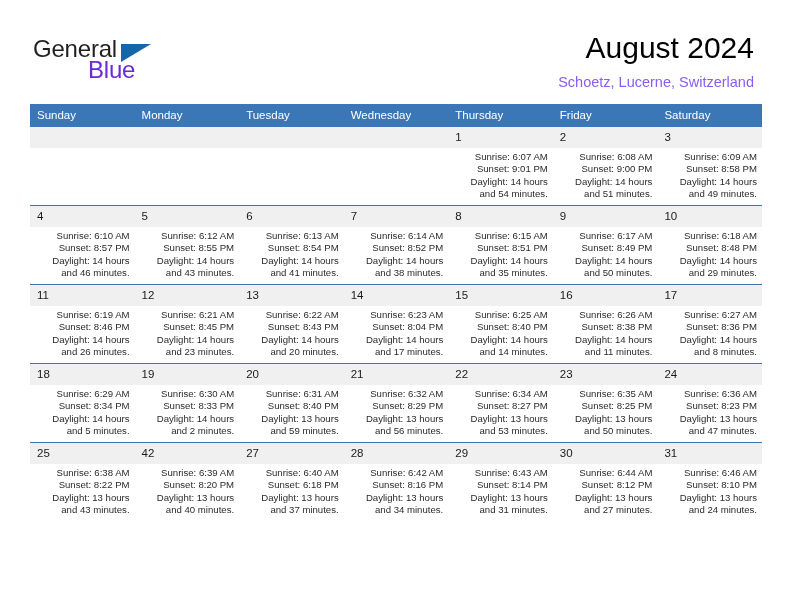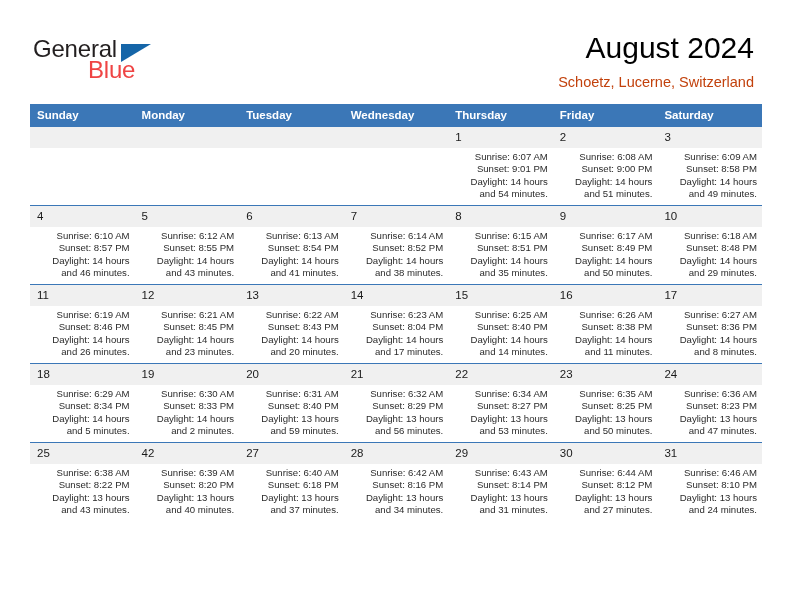--- a/index.html
+++ b/index.html
@@ -44,21 +44,21 @@
     font-size: 24px;
     color: #231f20;
     letter-spacing: -0.2px;
     line-height: 26px;
   }
   .logo-blue {
     position: absolute;
     left: 55px;
     top: 21px;
     font-size: 24px;
-    color: #ef4444;
+    color: #6d28d9;
     letter-spacing: -0.2px;
     line-height: 26px;
   }
   .logo-triangle {
     position: absolute;
     left: 88px;
     top: 8px;
     width: 0;
     height: 0;
     border-left: 30px solid #1565a8;
@@ -74,40 +74,40 @@
     font-size: 30px;
     font-weight: normal;
     color: #000000;
     line-height: 36px;
     margin: 0;
     white-space: nowrap;
   }
   .cal-subtitle {
     font-size: 14.5px;
     font-weight: normal;
-    color: #c2410c;
+    color: #8b5cf6;
     line-height: 20px;
     margin: 6px 0 0 0;
     white-space: nowrap;
   }
 
   
   .calendar {
     position: absolute;
     left: 30px;
     top: 104px;
     width: 732px;
     border-collapse: collapse;
     table-layout: fixed;
   }
   .calendar th {
     background: #3b77b7;
     color: #ffffff;
     font-size: 11.5px;
-    font-weight: bold;
+    font-weight: normal;
     text-align: left;
     padding: 5px 0 5px 7px;
     height: 12px;
     border: none;
   }
   .calendar td {
     vertical-align: top;
     width: 104.57px;
     padding: 0;
     border: none;

